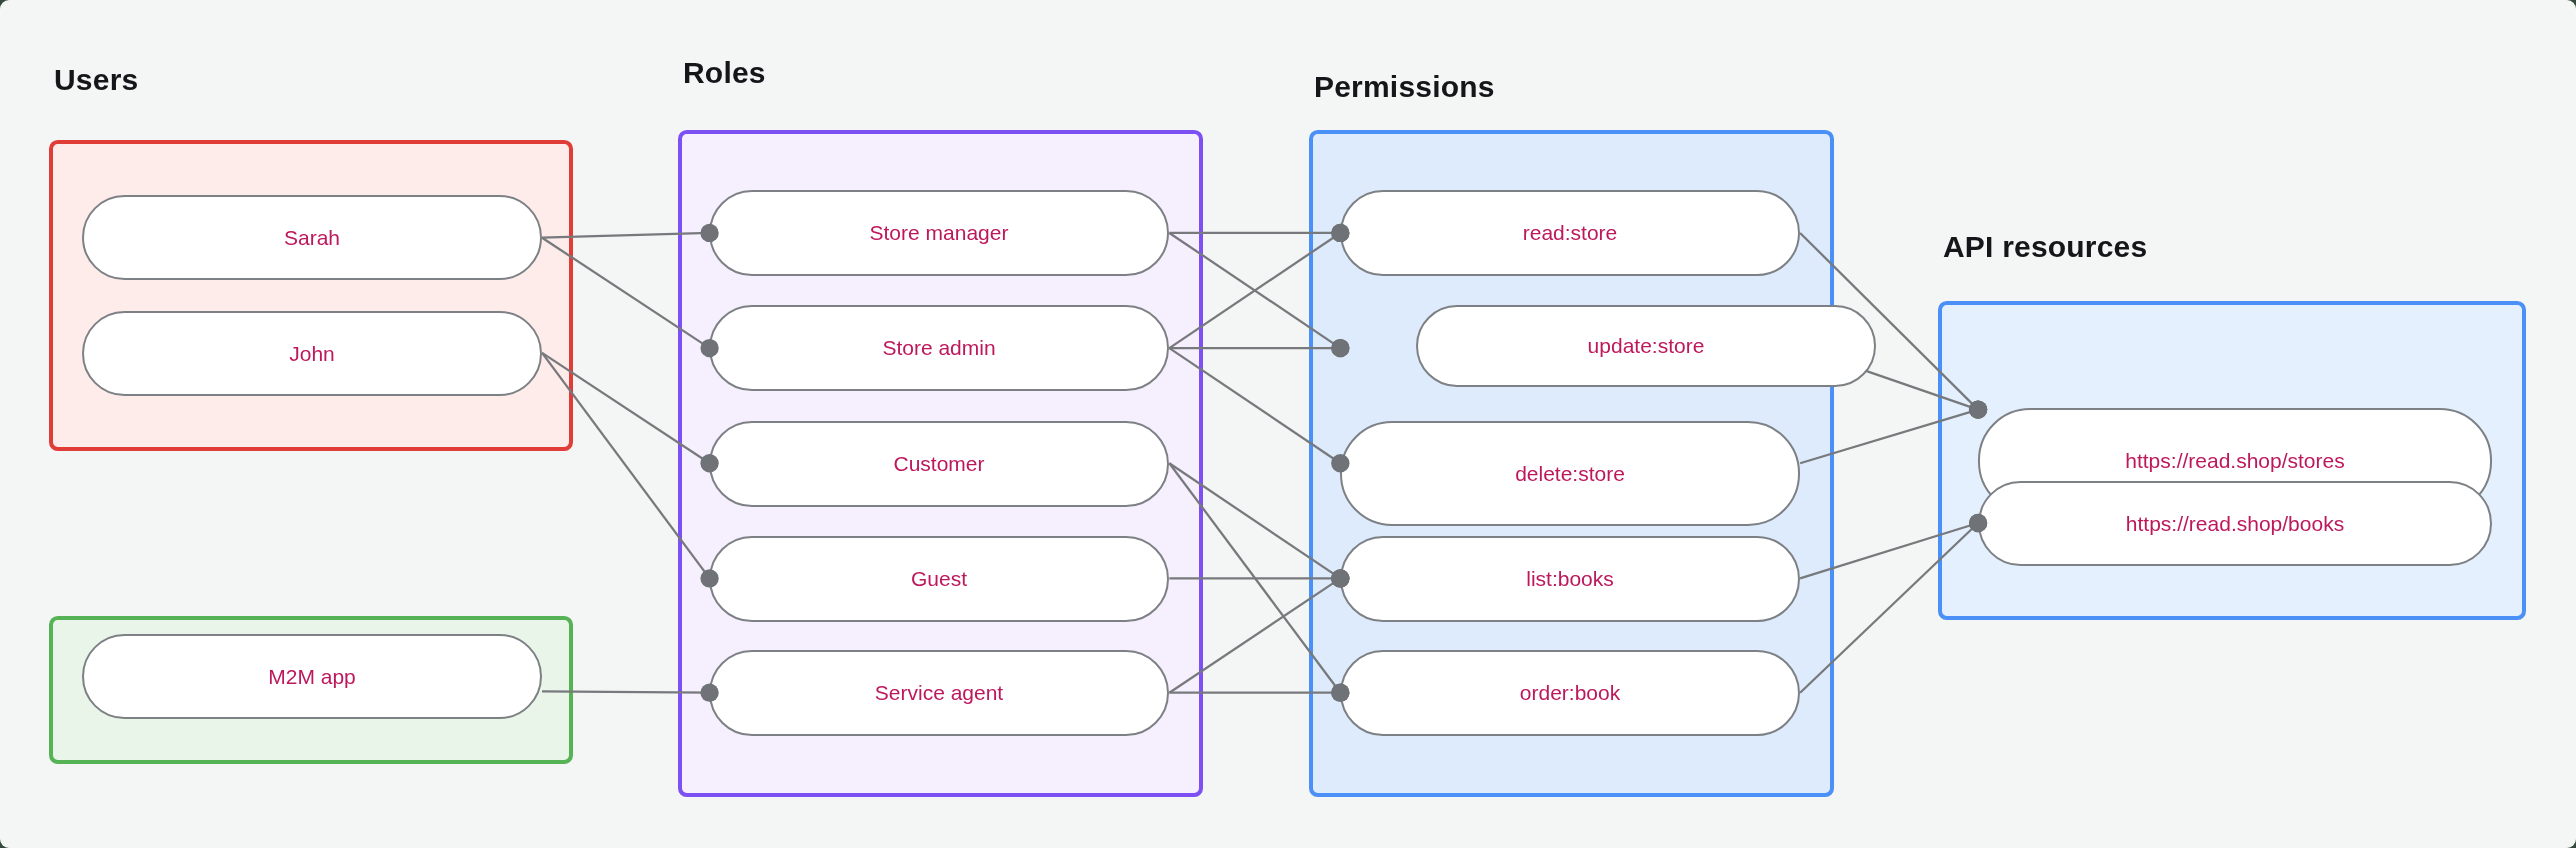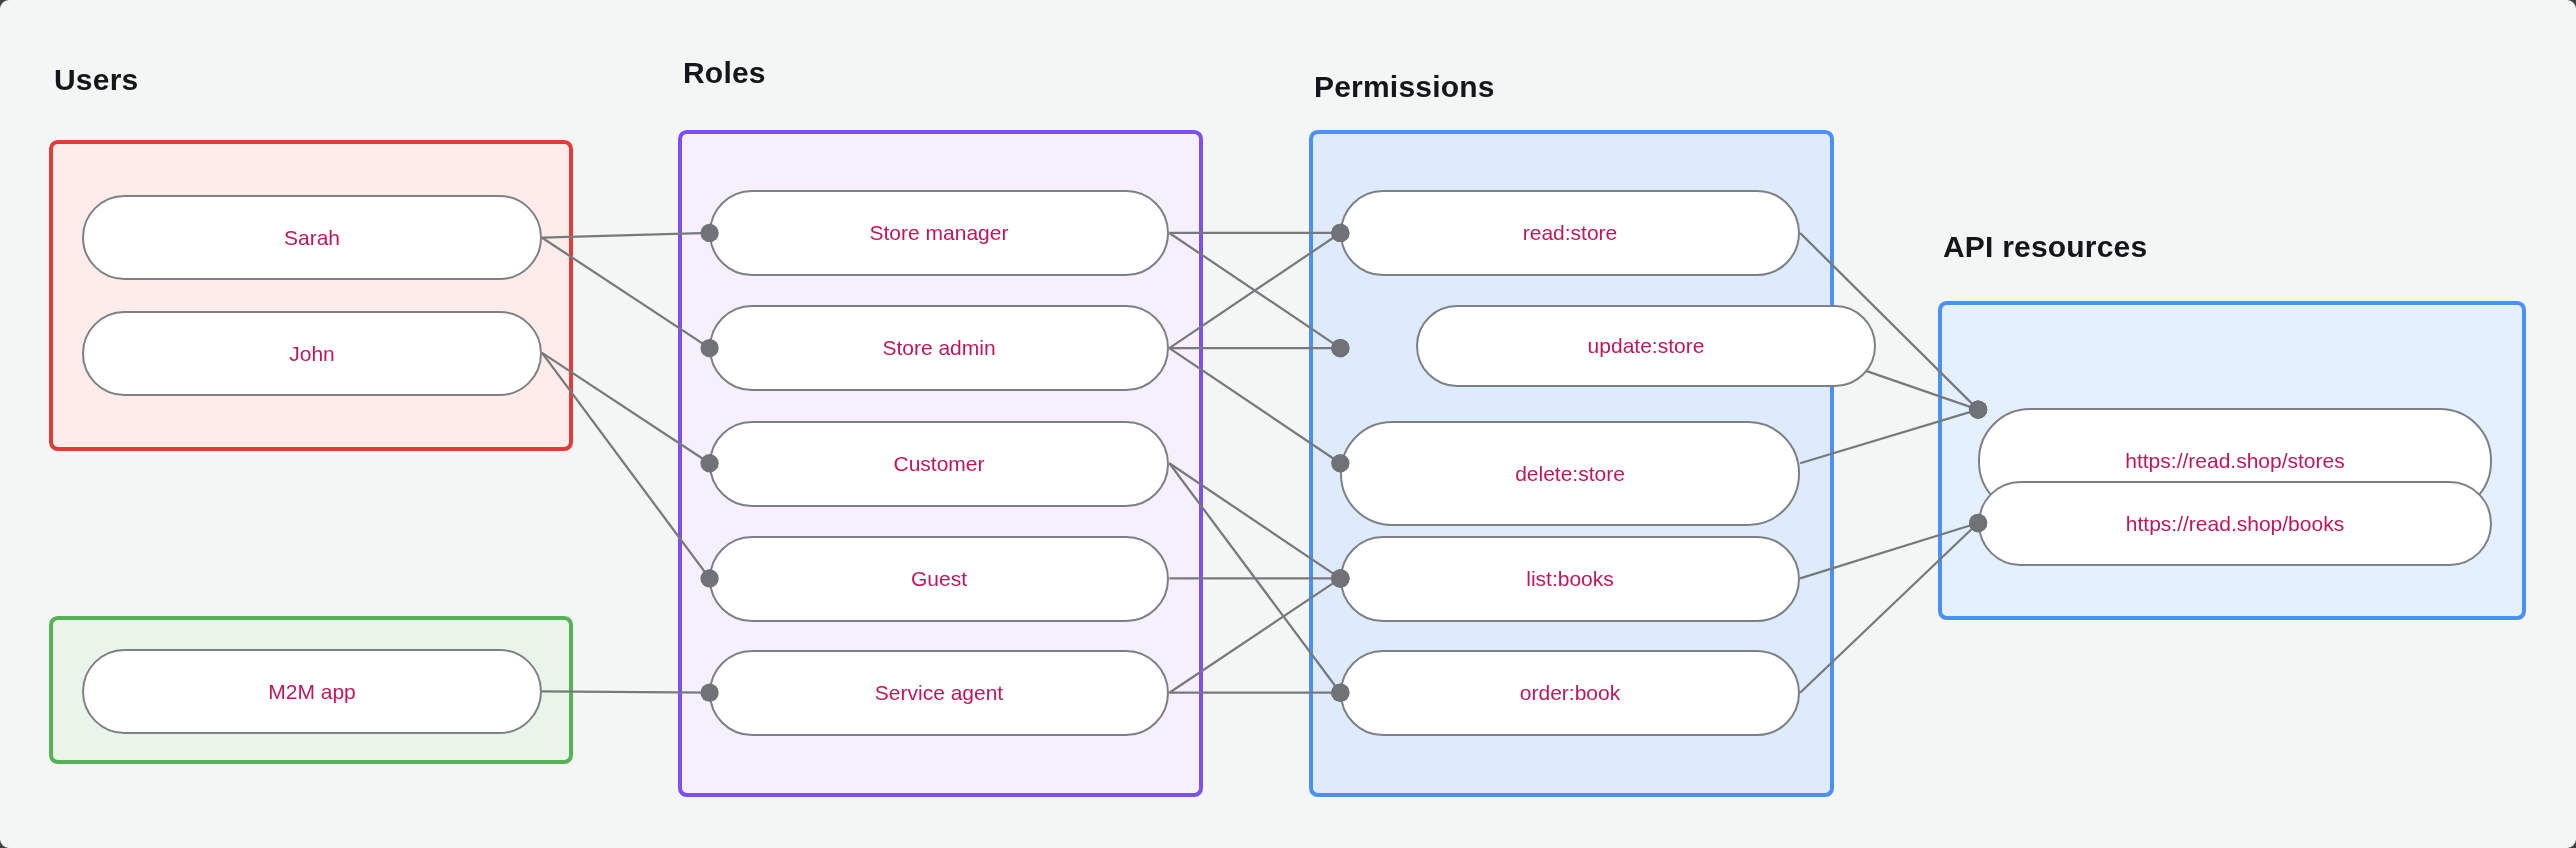--- a/index.html
+++ b/index.html
@@ -70,21 +70,21 @@
       <line x1="2063" y1="794" x2="2267" y2="599.5" stroke="#77797c" stroke-width="2.6"></line>
     </svg>
 
   <div id="nodes">
       <div class="pill" style="left: 82px; top: 195px; width: 460px; height: 85px; border-color: rgb(125, 128, 132); background: rgb(255, 255, 255);">
         <span>Sarah</span>
       </div>
       <div class="pill" style="left: 82px; top: 311px; width: 460px; height: 85px; border-color: rgb(125, 128, 132); background: rgb(255, 255, 255);">
         <span>John</span>
       </div>
-      <div class="pill" style="left: 82px; top: 649px; width: 460px; height: 85px; border-color: rgb(125, 128, 132); background: rgb(255, 255, 255);">
+      <div class="pill" style="left: 82px; top: 634px; width: 460px; height: 85px; border-color: rgb(125, 128, 132); background: rgb(255, 255, 255);">
         <span>M2M app</span>
       </div>
       <div class="pill" style="left: 709px; top: 190px; width: 460px; height: 86px; border-color: rgb(125, 128, 132); background: rgb(255, 255, 255);">
         <span>Store manager</span>
       </div>
       <div class="pill" style="left: 709px; top: 305px; width: 460px; height: 86px; border-color: rgb(125, 128, 132); background: rgb(255, 255, 255);">
         <span>Store admin</span>
       </div>
       <div class="pill" style="left: 709px; top: 421px; width: 460px; height: 86px; border-color: rgb(125, 128, 132); background: rgb(255, 255, 255);">
         <span>Customer</span>

